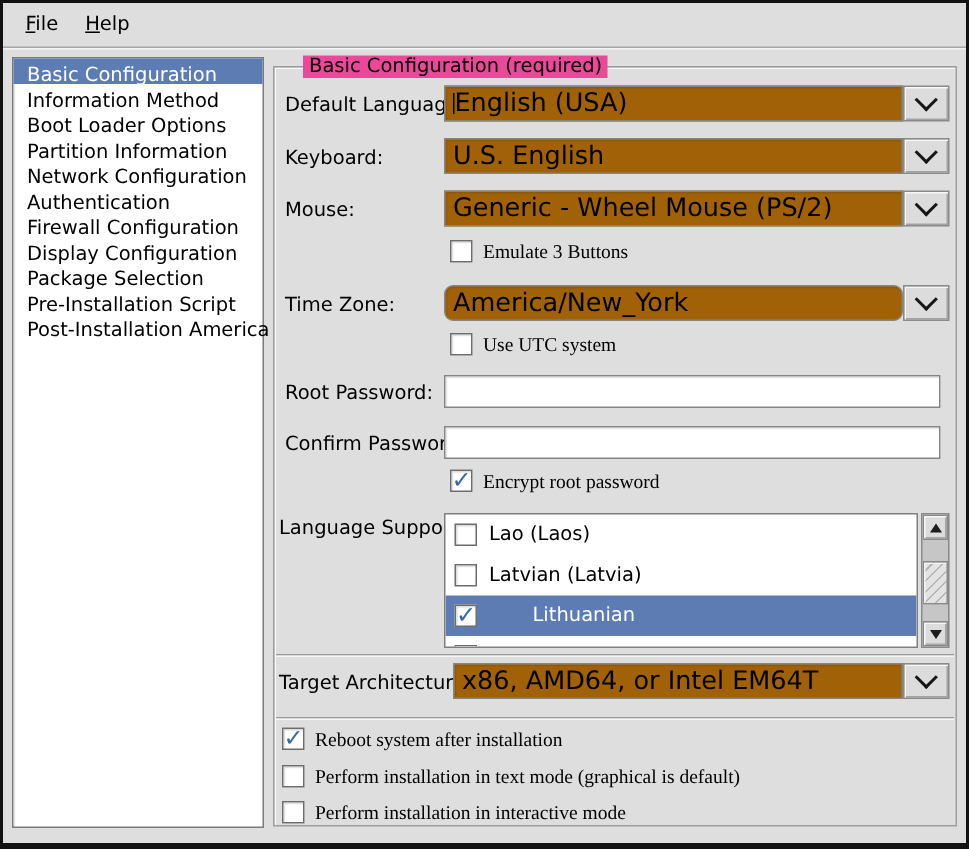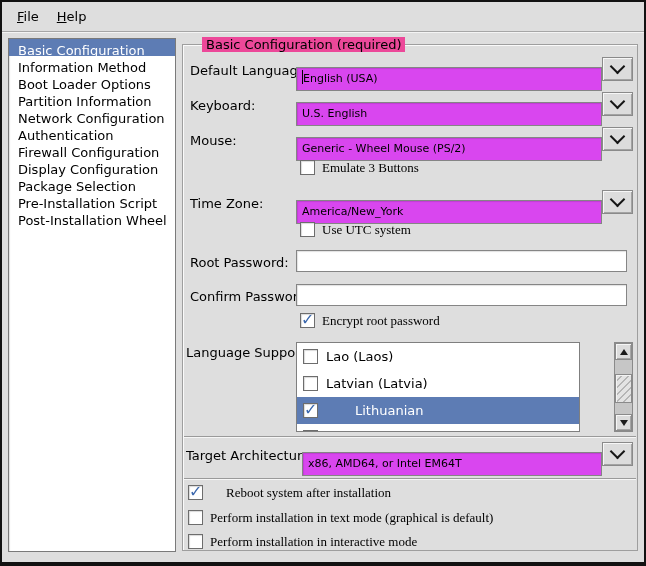--- a/index.html
+++ b/index.html
@@ -20,40 +20,40 @@
   .side-item.selected{background:#5d7cb4;color:#fff;}
 
   
   .frame{position:absolute;left:182px;top:44px;width:456px;height:507px;box-sizing:border-box;
     border:1px solid #9e9e9e;box-shadow:inset 1px 1px 0 rgba(255,255,255,.85);}
   .frame-label{position:absolute;left:186px;top:37px;height:15px;line-height:15px;font-size:13px;
     background:#ec4899;padding:0 4px;z-index:2;white-space:nowrap;margin-left:16px;}
 
   .lbl{position:absolute;font-size:13px;white-space:nowrap;}
 
-  .entry{position:absolute;background:#d946ef;border:1px solid #858585;box-sizing:border-box;
-    box-shadow:inset 1px 1px 1px rgba(0,0,0,.12);font-size:11px;margin-top:10px;}
+  .entry{position:absolute;background:#a16207;border:1px solid #858585;box-sizing:border-box;
+    box-shadow:inset 1px 1px 1px rgba(0,0,0,.12);font-size:17px;}
   .combo-entry{height:24px;line-height:22px;padding-left:5px;overflow:hidden;white-space:nowrap;cursor:text;}
   .caret{display:inline-block;width:1px;height:14px;background:#000;vertical-align:-2px;}
 
   .dd-btn{position:absolute;width:31px;height:24px;background:#dcdcdc;border:1px solid #8a8a8a;box-sizing:border-box;
     box-shadow:inset 1px 1px 0 #f7f7f7,inset -1px -1px 0 #a3a3a3;display:flex;align-items:center;justify-content:center;cursor:pointer;}
   .chev{display:inline-block;width:9px;height:9px;border-left:2px solid #161616;border-bottom:2px solid #161616;
     transform:rotate(-45deg);margin-top:-5px;}
 
   input.pw{position:absolute;background:#fff;border:1px solid #858585;box-sizing:border-box;height:22px;width:331px;
     box-shadow:inset 1px 1px 1px rgba(0,0,0,.12);font-size:13px;padding:0 4px;outline:none;}
 
   .checkbox{position:absolute;width:15px;height:15px;background:#fff;border:1px solid #6d6d6d;box-sizing:border-box;
     box-shadow:inset 1px 1px 1px rgba(0,0,0,.15);cursor:pointer;}
   .checkbox.checked::after{content:"\2713";position:absolute;left:0;top:-4px;font-size:16px;font-weight:bold;color:#3a67ad;}
   .cb-label{position:absolute;font-size:13px;white-space:nowrap;font-family:Liberation Serif, serif;}
 
   
-  .langlist{position:absolute;left:296px;top:342px;width:284px;height:90px;background:#fff;
+  .langlist{position:absolute;left:296px;top:342px;width:316px;height:90px;background:#fff;
     border:1px solid #7f7f7f;box-sizing:border-box;overflow:hidden;}
   .lang-row{display:flex;align-items:center;height:27px;padding-left:6px;gap:8px;font-size:13px;cursor:default;}
   .lang-row .checkbox{position:relative;flex:0 0 15px;}
   .lang-row.selected{background:#5d7cb4;color:#fff;gap:37px;}
 
   
   .sb{position:absolute;left:614px;top:342px;width:19px;height:90px;background:#c6c6c6;
     border:1px solid #8a8a8a;box-sizing:border-box;}
   .sb-btn{position:absolute;left:0;width:17px;height:17px;background:#dcdcdc;border:1px solid #8a8a8a;box-sizing:border-box;
     box-shadow:inset 1px 1px 0 #f6f6f6,inset -1px -1px 0 #a6a6a6;display:flex;align-items:center;justify-content:center;cursor:pointer;}
@@ -71,38 +71,38 @@
   [data-name="default-language-dropdown-button"]{left:602px;top:57px;}
   [data-name="keyboard-label"]{left:190px;top:98px;}
   [data-name="keyboard-entry"]{left:296px;top:92px;width:306px;}
   [data-name="keyboard-dropdown-button"]{left:602px;top:92px;}
   [data-name="mouse-label"]{left:190px;top:133px;}
   [data-name="mouse-entry"]{left:296px;top:127px;width:306px;}
   [data-name="mouse-dropdown-button"]{left:602px;top:127px;}
   [data-name="emulate-3-buttons-checkbox"]{left:300px;top:160px;}
   [data-name="emulate-3-buttons-label"]{left:322px;top:160px;}
   [data-name="time-zone-label"]{left:190px;top:196px;}
-  [data-name="time-zone-entry"]{left:296px;top:190px;width:306px;}
+  [data-name="time-zone-entry"]{left:296px;top:190px;width:306px;border-radius:6px;}
   [data-name="time-zone-dropdown-button"]{left:602px;top:190px;}
   [data-name="use-utc-clock-checkbox"]{left:300px;top:222px;}
   [data-name="use-utc-clock-label"]{left:322px;top:222px;}
   [data-name="root-password-label"]{left:190px;top:255px;}
   [data-name="root-password-input"]{left:296px;top:250px;}
   [data-name="confirm-password-label"]{left:190px;top:289px;}
   [data-name="confirm-password-input"]{left:296px;top:284px;}
   [data-name="encrypt-root-password-checkbox"]{left:300px;top:313px;}
   [data-name="encrypt-root-password-label"]{left:322px;top:313px;}
   [data-name="language-support-label"]{left:186px;top:345px;}
   [data-name="separator-1"]{top:436px;}
   [data-name="target-architecture-label"]{left:186px;top:448px;}
   [data-name="target-architecture-entry"]{left:302px;top:442px;width:300px;}
   [data-name="target-architecture-dropdown-button"]{left:602px;top:442px;}
   [data-name="separator-2"]{top:478px;}
   [data-name="reboot-after-install-checkbox"]{left:188px;top:485px;}
-  [data-name="reboot-after-install-label"]{left:210px;top:485px;margin-left:16px;}
+  [data-name="reboot-after-install-label"]{left:210px;top:485px;}
   [data-name="text-mode-checkbox"]{left:188px;top:510px;}
   [data-name="text-mode-label"]{left:210px;top:510px;}
   [data-name="interactive-mode-checkbox"]{left:188px;top:534px;}
   [data-name="interactive-mode-label"]{left:210px;top:534px;}
 </style>
 </head>
 <body>
 
 <div class="window" data-name="kickstart-configurator-window">
 
@@ -116,21 +116,21 @@
     <div class="side-item selected" data-name="sidebar-item-basic-configuration">Basic Configuration</div>
     <div class="side-item" data-name="sidebar-item-installation-method">Information Method</div>
     <div class="side-item" data-name="sidebar-item-boot-loader-options">Boot Loader Options</div>
     <div class="side-item" data-name="sidebar-item-partition-information">Partition Information</div>
     <div class="side-item" data-name="sidebar-item-network-configuration">Network Configuration</div>
     <div class="side-item" data-name="sidebar-item-authentication">Authentication</div>
     <div class="side-item" data-name="sidebar-item-firewall-configuration">Firewall Configuration</div>
     <div class="side-item" data-name="sidebar-item-display-configuration">Display Configuration</div>
     <div class="side-item" data-name="sidebar-item-package-selection">Package Selection</div>
     <div class="side-item" data-name="sidebar-item-pre-installation-script">Pre-Installation Script</div>
-    <div class="side-item" data-name="sidebar-item-post-installation-script">Post-Installation Wheel</div>
+    <div class="side-item" data-name="sidebar-item-post-installation-script">Post-Installation America</div>
   </div>
 
   <div class="frame" data-name="basic-configuration-frame"></div>
   <div class="frame-label" data-name="frame-title">Basic Configuration (required)</div>
 
   <div class="lbl" data-name="default-language-label">Default Language:</div>
   <div class="entry combo-entry" data-name="default-language-entry"><span class="caret" data-name="text-cursor"></span><span data-name="default-language-value">English (USA)</span></div>
   <div class="dd-btn" data-name="default-language-dropdown-button">
       <span class="chev" data-name="chevron-down-icon"></span>
     </div>

